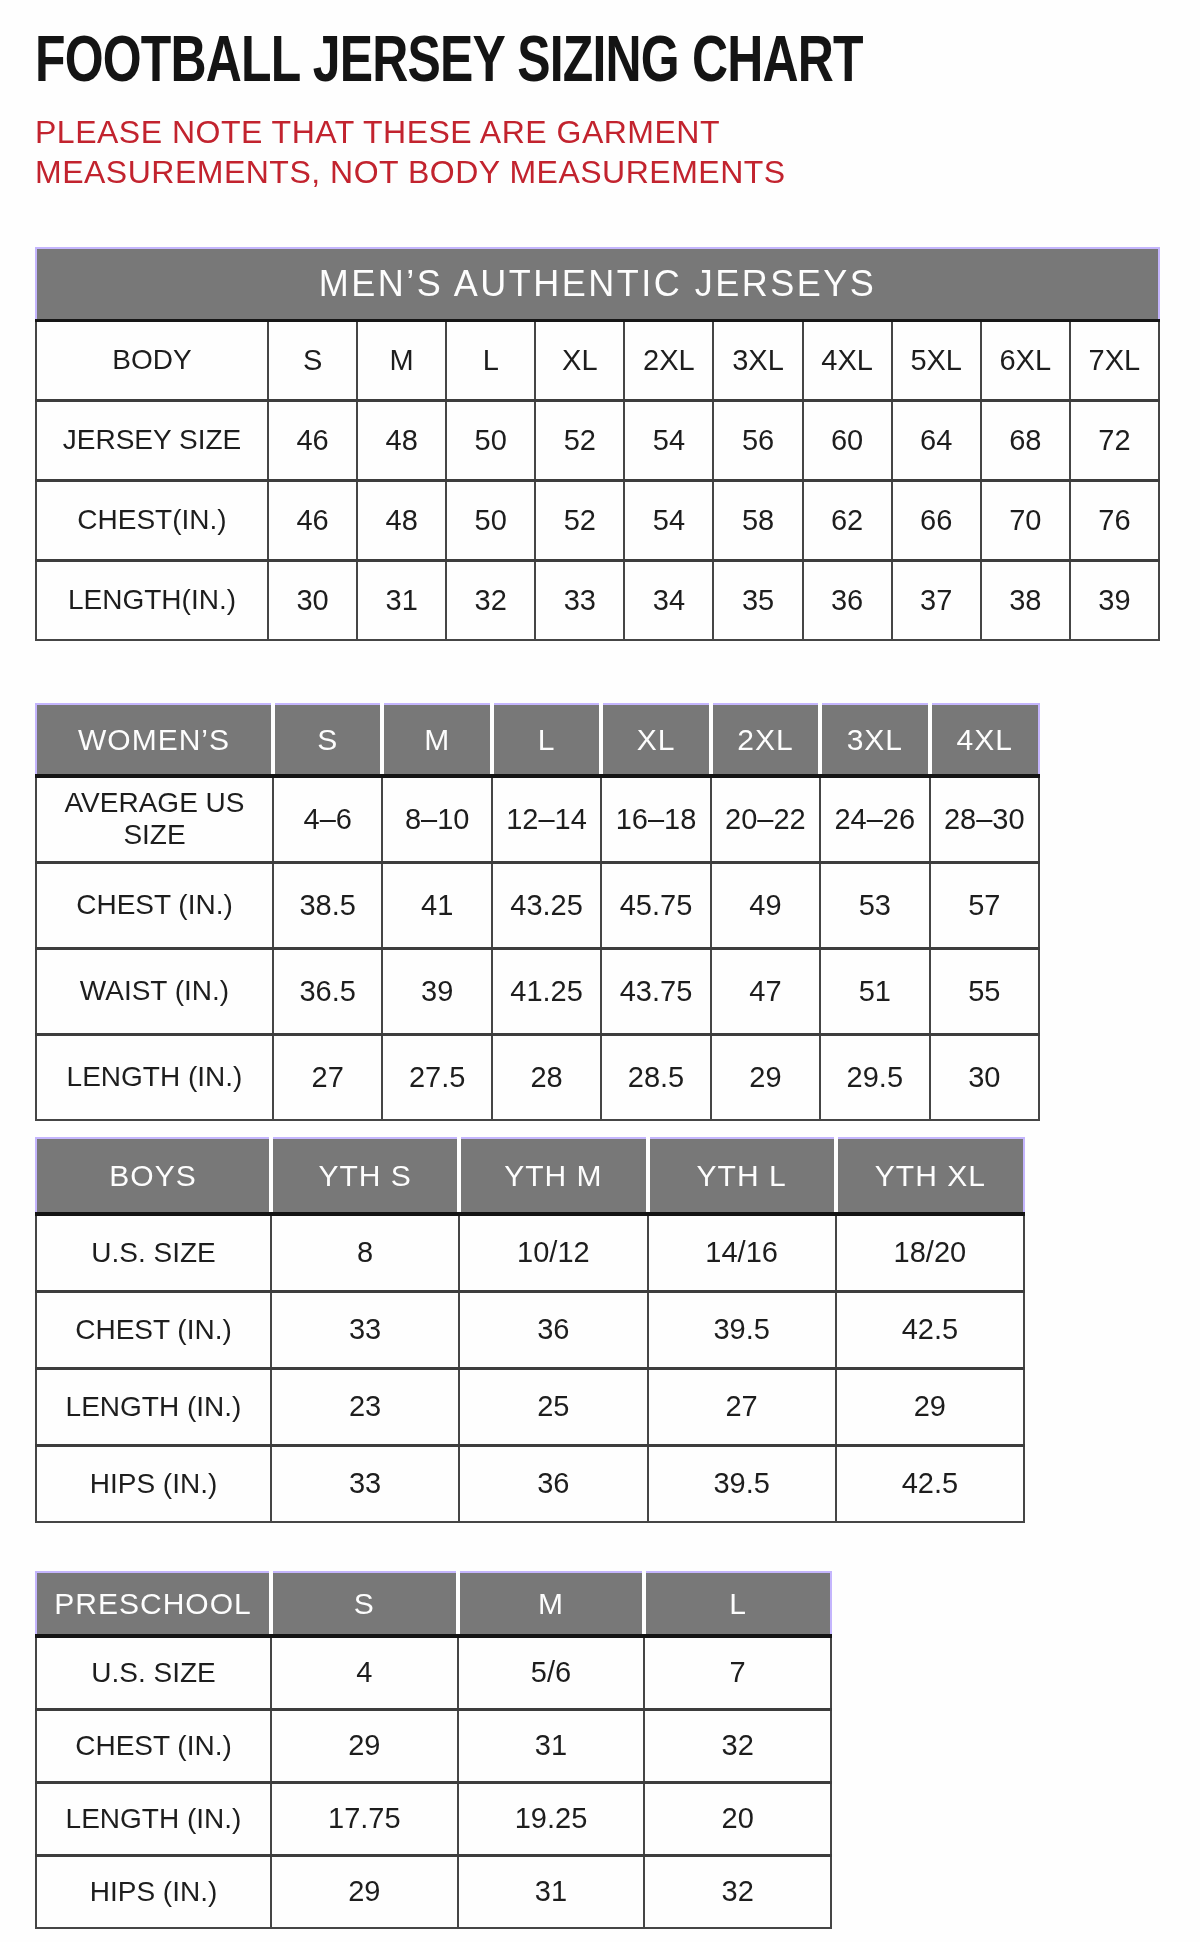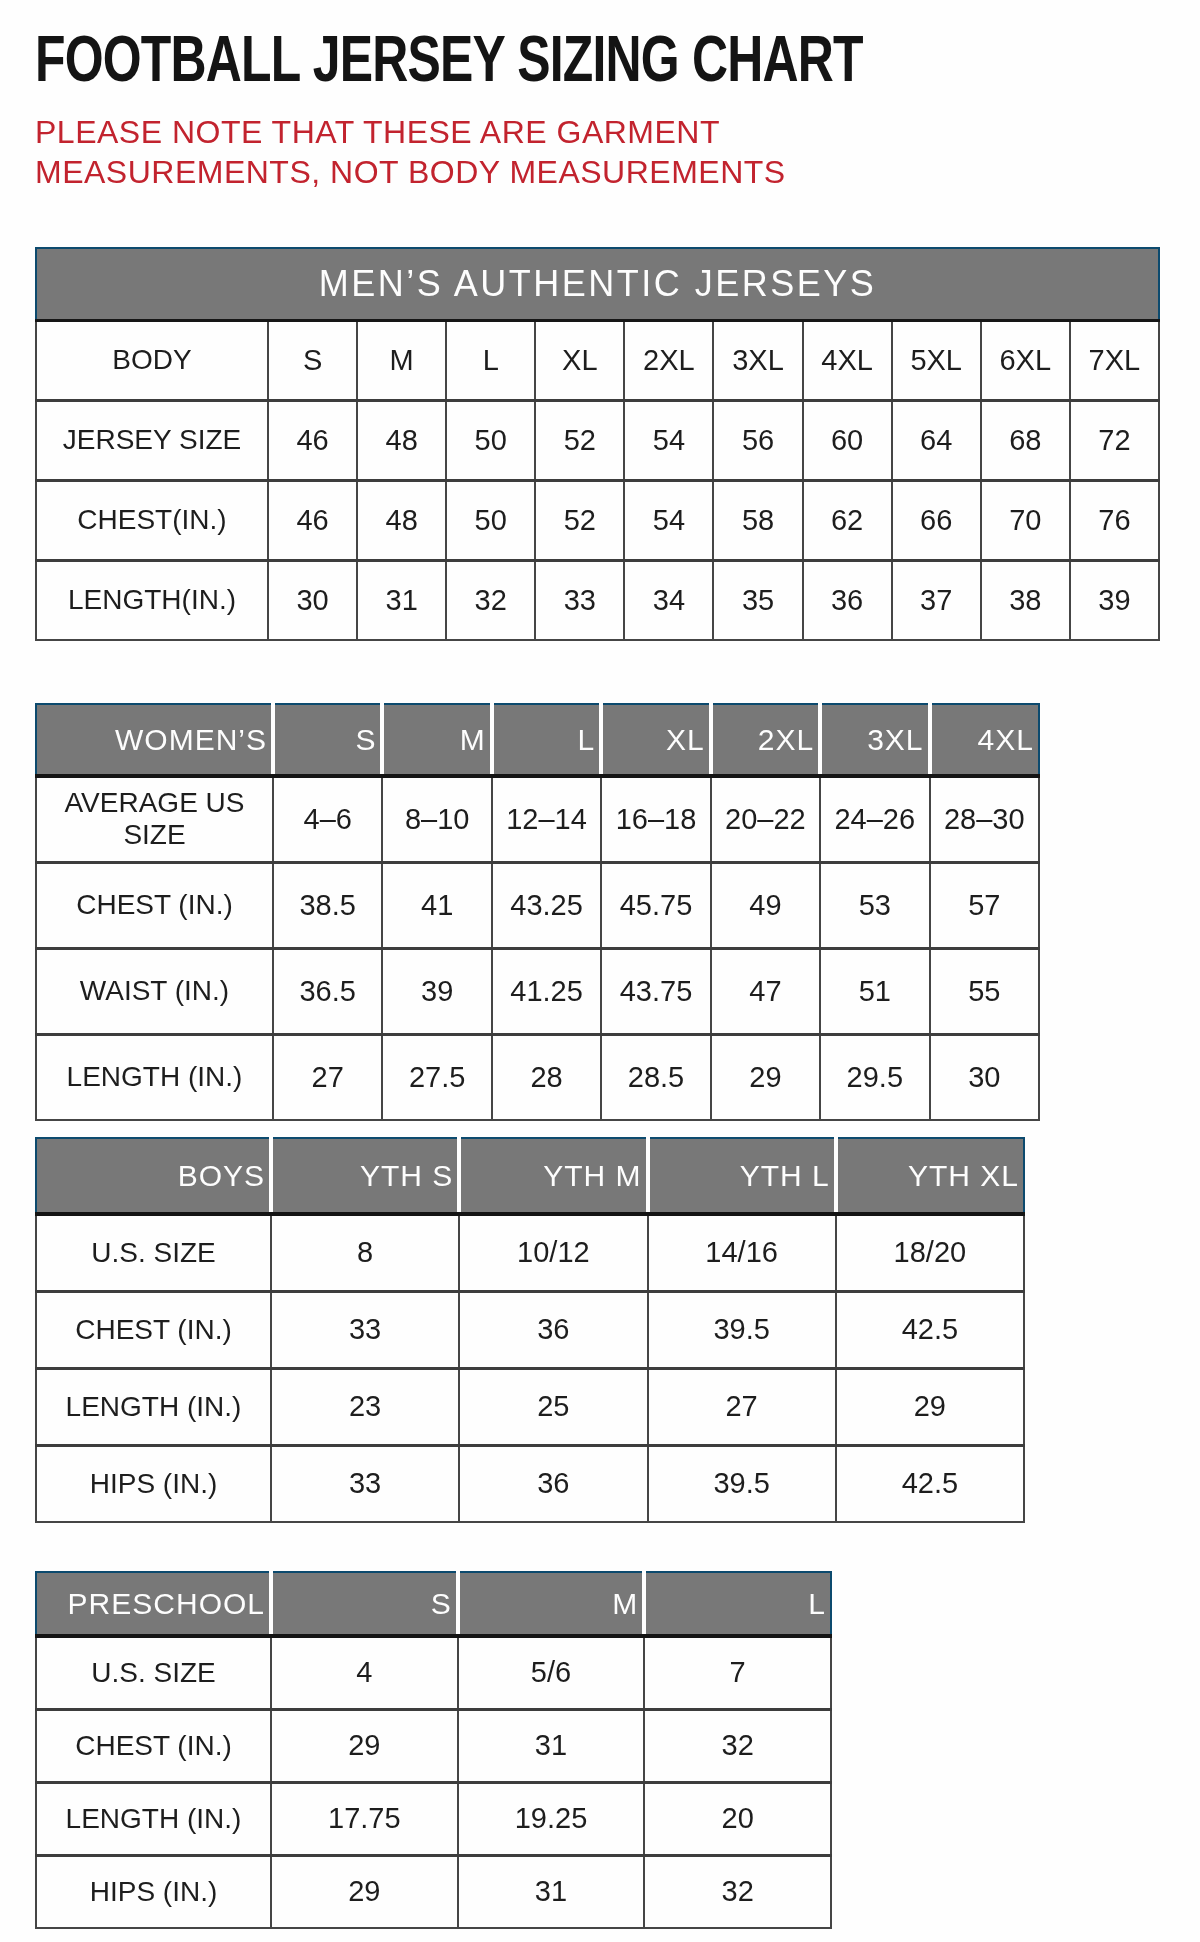--- a/index.html
+++ b/index.html
@@ -39,21 +39,21 @@
     font-size: 32px;
     line-height: 1.26;
     letter-spacing: 0.5px;
   }
   
   table {
     border-collapse: collapse;
     table-layout: fixed;
   }
   table.sizing {
-    border: 2px solid #0c4a6e;
+    border: 2px solid #c4b5fd;
   }
   td, th {
     border: 2px solid #454545;
     text-align: center;
     vertical-align: middle;
     font-weight: 400;
     padding: 2px 4px;
     overflow: hidden;
   }
   tbody tr > th.row-label {
@@ -88,21 +88,20 @@
   
   .grid-head thead th {
     background: #787878;
     color: #fdfdfd;
     font-weight: 400;
     border: 0;
     border-left: 4px solid #ffffff;
     border-bottom: 4px solid #141414;
     font-size: 30px;
     letter-spacing: 1px;
-    text-align: right;
   }
   .grid-head thead th:first-child { border-left: 0; }
 
   .womens { width: 1005px; margin-top: 62px; }
   .womens col.labelcol { width: 237px; }
   .womens thead tr { height: 72px; }
   .womens tbody tr { height: 86px; }
 
   .boys { width: 990px; margin-top: 16px; }
   .boys col.labelcol { width: 235px; }

